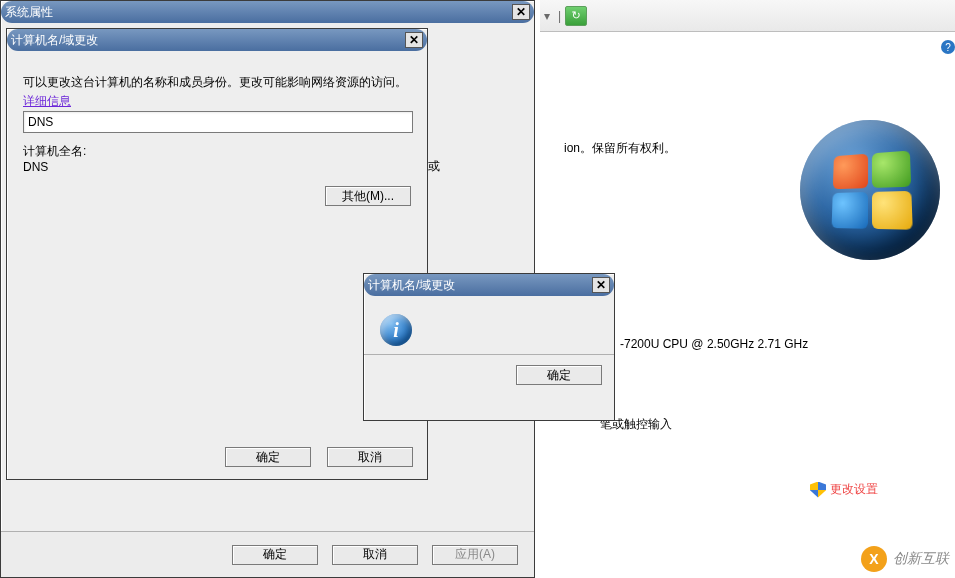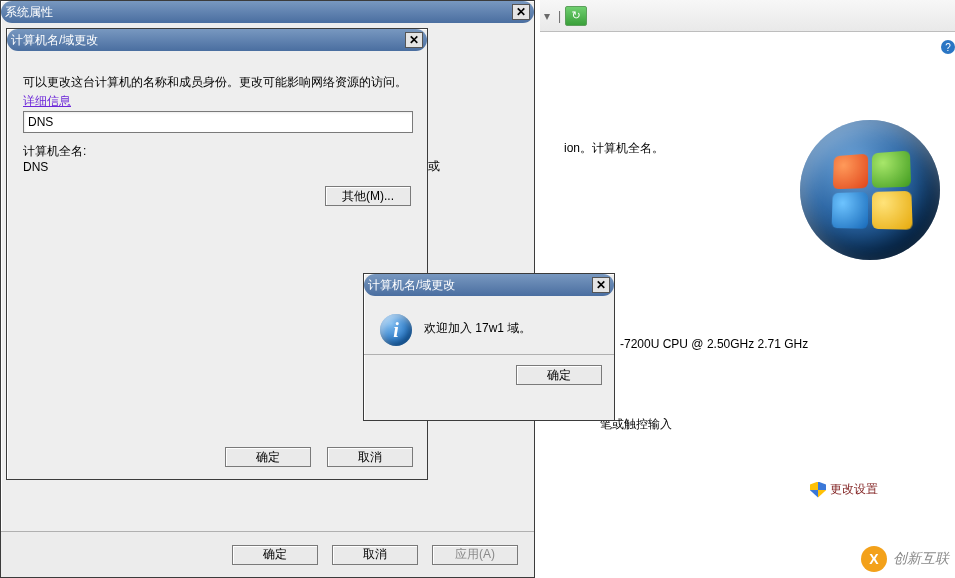--- a/index.html
+++ b/index.html
@@ -49,21 +49,21 @@
     display:grid; grid-template-columns:1fr 1fr; grid-template-rows:1fr 1fr; gap:4px;
     transform: perspective(160px) rotateX(8deg) rotateY(-12deg);
   }
   .win-logo .flag div { border-radius:6px; }
   .q-r { background: radial-gradient(circle at 30% 30%, #ff9a5a, #e0451a); }
   .q-g { background: radial-gradient(circle at 30% 30%, #a8e76a, #3f9a1e); }
   .q-b { background: radial-gradient(circle at 30% 30%, #6ec4ff, #1668b8); }
   .q-y { background: radial-gradient(circle at 30% 30%, #ffe37a, #e6a90a); }
   .change-settings {
     position:absolute; left:810px; top:481px;
-    display:flex; align-items:center; color:#7f1d1d; cursor:pointer;
+    display:flex; align-items:center; color:#ef4444; cursor:pointer;
   }
   .shield-icon {
     width:16px; height:16px; margin-right:4px;
     background: conic-gradient(#3b78d8 0 25%, #ffc107 25% 50%, #3b78d8 50% 75%, #ffc107 75% 100%);
     clip-path: polygon(50% 0,100% 18%,100% 55%,50% 100%,0 55%,0 18%);
   }
   .help-badge {
     position:absolute; right:0; top:40px; width:14px; height:14px;
     border-radius:50%; background:#2a76c4; color:#fff; font-size:10px;
     display:flex; align-items:center; justify-content:center;
@@ -162,21 +162,21 @@
 <div class="cpanel-top">
   <span class="arrow">▾</span>
   <span class="arrow">|</span>
   <div class="refresh-btn">
     <span>↻</span>
   </div>
 </div>
 
 <div class="help-badge">?</div>
 
-<div class="rights-text">ion。计算机全名。</div>
+<div class="rights-text">ion。保留所有权利。</div>
 <div class="cpu-text">-7200U CPU @ 2.50GHz    2.71 GHz</div>
 <div class="input-text">笔或触控输入</div>
 
 <div class="win-logo">
   <div class="orb"></div>
   <div class="flag">
     <div class="q-r"></div>
       <div class="q-g"></div>
     <div class="q-b"></div>
       <div class="q-y"></div>
@@ -244,18 +244,17 @@
 <div id="msgbox" class="win">
   <div class="titlebar">
     <span>计算机名/域更改</span>
     <span class="spacer"></span>
     <div class="close-btn">
       <span>✕</span>
     </div>
   </div>
   <div class="mbody">
     <div class="info-icon">i</div>
-    <div style="padding-top:6px;">欢迎加入 17w1 域。</div>
   </div>
   <div class="mbar">
     <button class="btn">确定</button>
   </div>
 </div>
 
 </body></html>

